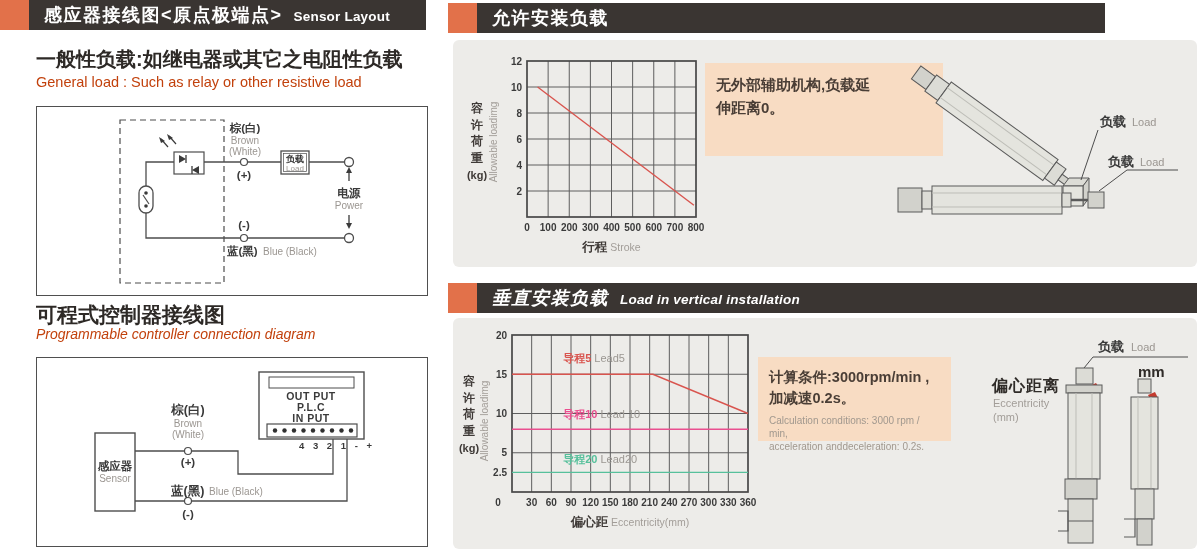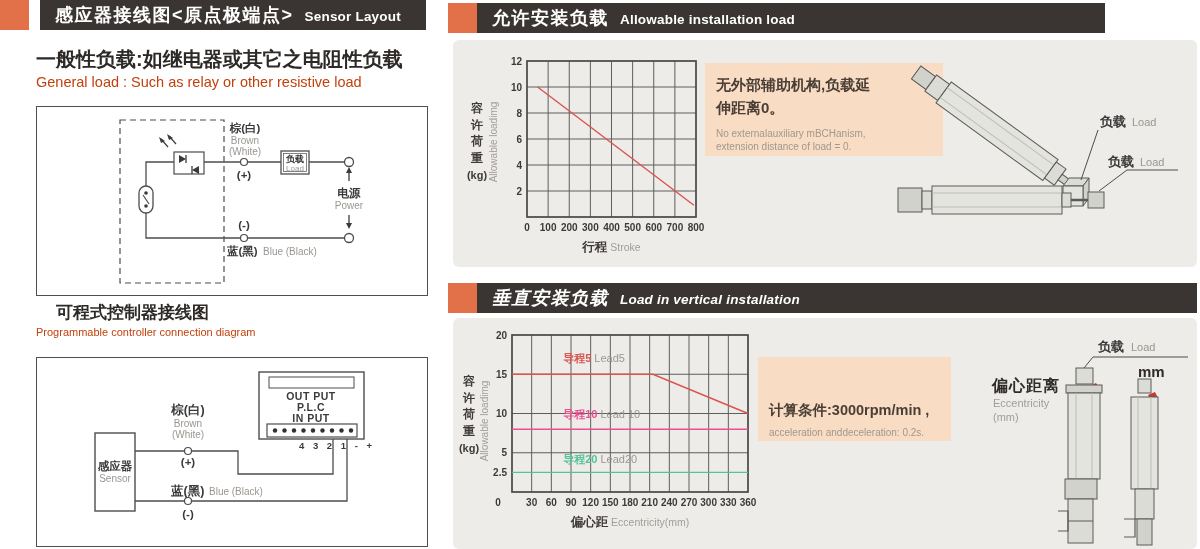--- a/index.html
+++ b/index.html
@@ -47,21 +47,21 @@
   .ill-big{font-size:16px;font-weight:800;fill:#2f2b28;letter-spacing:1px;}
   .ill-gray{font-size:11px;fill:#a29d98;}
   .wire{stroke:#4d4d4d;stroke-width:1.3;fill:none;}
   .part{fill:#e4e4de;stroke:#5a5a5a;stroke-width:1;}
   .part-dk{fill:#d2d2cc;stroke:#5a5a5a;stroke-width:1;}
   .part-md{fill:#dcdcd6;stroke:#5a5a5a;stroke-width:1;}
 </style>
 </head>
 <body>
 
-<div class="hdr" style="left:0;top:5;width:426px;gap:11px;">
+<div class="hdr" style="left:0;top:5;width:426px;">
   <div class="sq"></div>
   <div class="bar">
     <span class="cn">感应器接线图&lt;原点极端点&gt;</span>
     <span class="en">Sensor Layout</span>
   </div>
 </div>
 
 <div class="t-cn" style="left:36px;top:46px;font-size:20px;">一般性负载:如继电器或其它之电阻性负载</div>
 <div class="t-en" style="left:36px;top:74px;font-size:14.5px;">General load : Such as relay or other resistive load</div>
 
@@ -112,22 +112,22 @@
     <text class="dcn" x="208" y="25" text-anchor="middle">棕(白)</text>
     <text class="den" x="208" y="37" text-anchor="middle">Brown</text>
     <text class="den" x="208" y="48" text-anchor="middle">(White)</text>
     <text class="dcn" x="207" y="72" text-anchor="middle">(+)</text>
     <text class="dcn" x="207" y="122" text-anchor="middle">(-)</text>
     <text class="dcn" x="190" y="148">蓝(黑)</text>
     <text class="den" x="226" y="148">Blue (Black)</text>
   </svg>
 </div>
 
-<div class="t-cn" style="left:36px;top:301px;font-size:17px;margin-left:20px;">可程式控制器接线图</div>
-<div class="t-en" style="left:36px;top:326px;font-size:11px;">Programmable controller connection diagram</div>
+<div class="t-cn" style="left:36px;top:301px;font-size:21px;">可程式控制器接线图</div>
+<div class="t-en" style="left:36px;top:326px;font-size:14px;font-style:italic;">Programmable controller connection diagram</div>
 
 <div class="diagram-box" style="left:36px;top:357px;width:390px;height:188px;">
   <svg width="390" height="186" viewBox="0 0 390 186">
 
     <polyline class="wire" points="98,93 201,93 201,116 296,116 296,80"></polyline>
     <polyline class="wire" points="98,143 310,143 310,80"></polyline>
 
     <rect x="58" y="75" width="40" height="78" fill="#fff" stroke="#4d4d4d" stroke-width="1.4"></rect>
     <text class="dcn" x="78" y="112" text-anchor="middle">感应器</text>
     <text class="den" x="78" y="124" text-anchor="middle">Sensor</text>
@@ -161,21 +161,20 @@
     <text class="dcn-lg" x="134" y="137">蓝(黑)</text>
     <text class="den" x="172" y="137">Blue (Black)</text>
     <text class="dcn" x="151" y="160" text-anchor="middle">(-)</text>
   </svg>
 </div>
 
 <div class="hdr" style="left:448px;top:3px;width:657px;">
   <div class="sq"></div>
   <div class="bar">
     <span class="cn">允许安装负载</span>
-    <span class="en">Allowable installation load</span>
   </div>
 </div>
 
 <div class="panel" style="left:453px;top:40px;width:744px;height:227px;">
   <svg class="abs" style="left:2px;top:6px;" width="280" height="212">
       <line x1="93.125" y1="15" x2="93.125" y2="171" stroke="#5e5e5e" stroke-width="1"></line>
       <line x1="114.25" y1="15" x2="114.25" y2="171" stroke="#5e5e5e" stroke-width="1"></line>
       <line x1="135.375" y1="15" x2="135.375" y2="171" stroke="#5e5e5e" stroke-width="1"></line>
       <line x1="156.5" y1="15" x2="156.5" y2="171" stroke="#5e5e5e" stroke-width="1"></line>
       <line x1="177.625" y1="15" x2="177.625" y2="171" stroke="#5e5e5e" stroke-width="1"></line>
@@ -207,24 +206,20 @@
       <text x="22" y="66" text-anchor="middle" class="ycn">容</text>
       <text x="22" y="82.5" text-anchor="middle" class="ycn">许</text>
       <text x="22" y="99" text-anchor="middle" class="ycn">荷</text>
       <text x="22" y="115.5" text-anchor="middle" class="ycn">重</text>
       <text x="22" y="133" text-anchor="middle" class="ykg">(kg)</text>
       <text x="42" y="96" text-anchor="middle" class="yen" transform="rotate(-90 42 96)">Allowable loadimg</text>
     </svg>
 
   <div class="note" style="left:252px;top:23px;width:238px;height:93px;">
     <div class="ncn" style="width:165px;">无外部辅助机构,负载延伸距离0。</div>
-    <div class="nen">
-      <div>No externalauxiliary mBCHanism,</div>
-      <div>extension distance of load = 0.</div>
-    </div>
   </div>
 
   <svg class="abs" style="left:442px;top:10px;" width="300" height="212">
 
     <g transform="translate(26,26) rotate(36)">
       <rect class="part-dk" x="-6" y="-8" width="18" height="16"></rect>
       <rect class="part-md" x="12" y="-10" width="16" height="20"></rect>
       <rect class="part" x="28" y="-13" width="132" height="26"></rect>
       <line x1="28" y1="-6" x2="160" y2="-6" stroke="#bdbdb7" stroke-width="1"></line>
       <line x1="28" y1="6" x2="160" y2="6" stroke="#bdbdb7" stroke-width="1"></line>
@@ -309,24 +304,26 @@
       <text x="175" y="201" text-anchor="middle"><tspan class="xlabel-cn">偏心距</tspan><tspan class="xlabel-en"> Eccentricity(mm)</tspan></text>
       <text x="14" y="60" text-anchor="middle" class="ycn">容</text>
       <text x="14" y="76.5" text-anchor="middle" class="ycn">许</text>
       <text x="14" y="93" text-anchor="middle" class="ycn">荷</text>
       <text x="14" y="109.5" text-anchor="middle" class="ycn">重</text>
       <text x="14" y="127" text-anchor="middle" class="ykg">(kg)</text>
       <text x="33" y="96" text-anchor="middle" class="yen" transform="rotate(-90 33 96)">Allowable loadimg</text>
     </svg>
 
   <div class="note" style="left:305px;top:39px;width:193px;height:84px;">
-    <div class="ncn" style="line-height:1.45;font-size:14.5px;margin-top:33px;">
+    <div class="ncn" style="line-height:1.45;font-size:14.5px;">
       <div>计算条件:3000rpm/min ,</div>
+      <div>加减速0.2s。</div>
     </div>
     <div class="nen" style="margin-top:5px;">
+      <div>Calculation conditions: 3000 rpm / min,</div>
       <div>acceleration anddeceleration: 0.2s.</div>
     </div>
   </div>
 
   <svg class="abs" style="left:535px;top:7px;" width="209" height="224">
 
     <text class="ill-cn" x="110" y="26">负载</text>
     <text class="ill-en" x="143" y="26">Load</text>
     <polyline points="96,43 105,32 200,32" fill="none" stroke="#4d4d4d" stroke-width="1"></polyline>
     <text class="ill-mm" x="150" y="52">mm</text>

